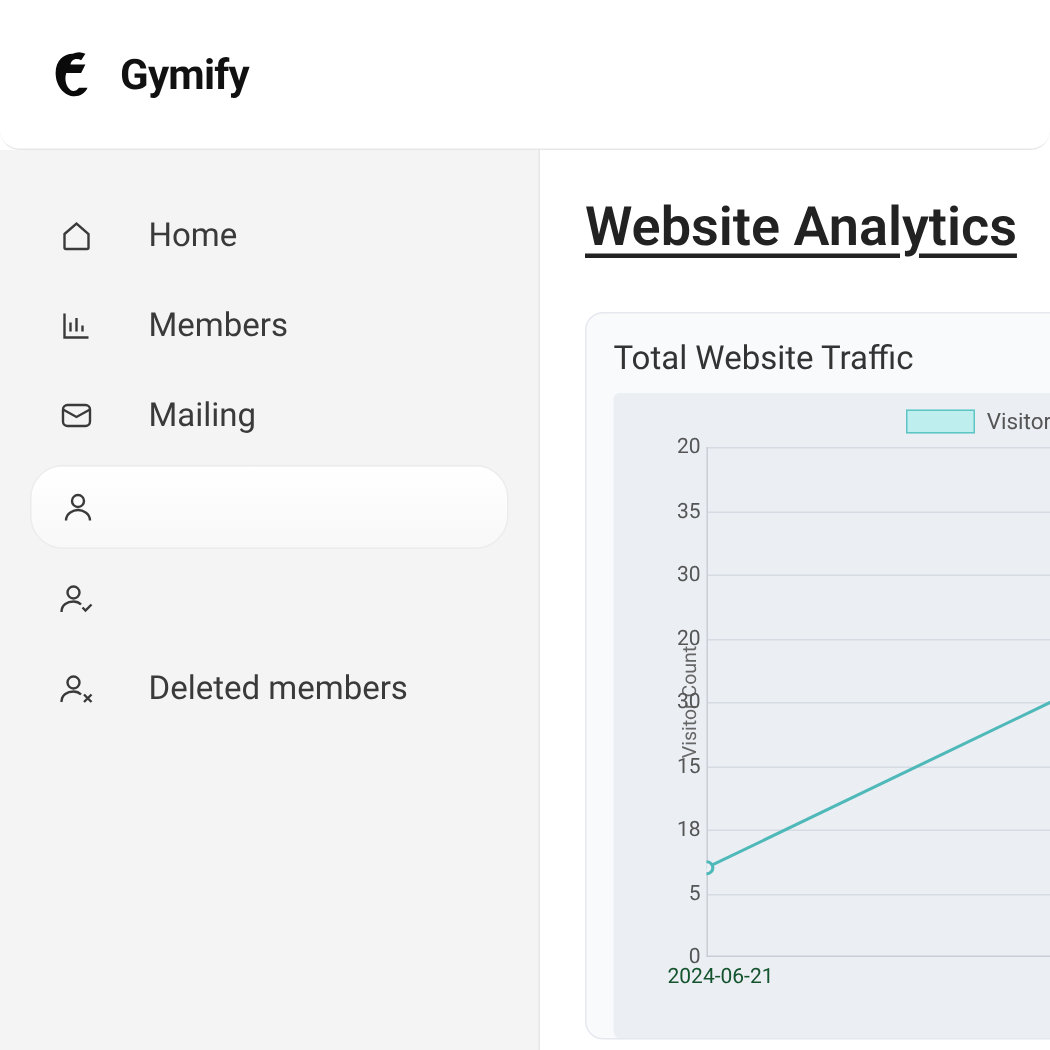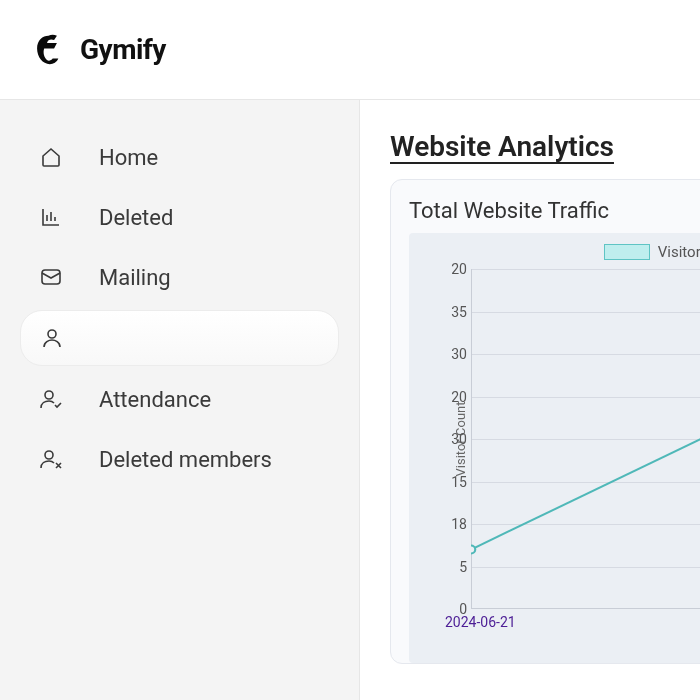--- a/index.html
+++ b/index.html
@@ -11,20 +11,21 @@
       overflow: hidden;
     }
     .topbar {
       height: 100px;
       display: flex;
       align-items: center;
       padding-left: 30px;
       gap: 16px;
       border-bottom: 1px solid #e6e6e6;
       background: #fff;
+      border-radius: 13px;
     }
     .logo-icon svg { width: 34px; height: 34px; display:block; }
     .brand-name {
       font-size: 28px;
       font-weight: 700;
       color: #111;
       letter-spacing: -0.5px;
     }
     .layout {
       display: flex;
@@ -63,26 +64,26 @@
       color: #3a3a3a;
       font-weight: 400;
     }
     .main {
       flex: 1;
       padding: 30px 0 0 30px;
       background: #fff;
       overflow: hidden;
     }
     .page-title {
-      font-size: 28px;
+      font-size: 36px;
       font-weight: 600;
       color: #222;
       text-decoration: underline;
       text-underline-offset: 6px;
-      margin-bottom: 16px;
+      margin-bottom: 36px;
     }
     .chart-card {
       background: #f9fafc;
       border: 1px solid #e5e8ee;
       border-radius: 12px;
       padding: 18px 0 0 18px;
       width: 400px;
     }
     .chart-title {
       font-size: 22px;
@@ -164,21 +165,21 @@
     .line-svg {
       position: absolute;
       left: 0;
       top: 0;
       width: 100%;
       height: 100%;
     }
     .x-tick-label {
       position: absolute;
       font-size: 14px;
-      color: #4c1d95;
+      color: #14532d;
     }
   </style>
 </head>
 <body>
 
 <div class="topbar">
   <span class="logo-icon">
     <svg viewBox="0 0 48 48" fill="none">
       <path d="M26 4 C18 4 10 10 10 22 C10 34 18 44 28 44 C33 44 38 41 40 36 L32 36 C30 39 26 40 24 38 C20 35 18 28 20 22 L34 22 L38 14 L24 14 C25 9 30 8 34 10 L38 4 C34 2 30 2 26 4 Z" fill="#0a0a0a"></path>
     </svg>
@@ -200,21 +201,21 @@
 
     <div class="nav-item">
       <span class="nav-icon">
         <svg viewBox="0 0 24 24" fill="none" stroke="currentColor" stroke-width="1.6">
           <path d="M4 4 V20 H20"></path>
             <path d="M8 16 V10"></path>
             <path d="M12 16 V7"></path>
             <path d="M16 16 V12"></path>
         </svg>
       </span>
-      <span class="nav-label">Deleted</span>
+      <span class="nav-label">Members</span>
     </div>
 
     <div class="nav-item">
       <span class="nav-icon">
         <svg viewBox="0 0 24 24" fill="none" stroke="currentColor" stroke-width="1.6">
           <rect x="3" y="5" width="18" height="14" rx="3"></rect>
             <path d="M3 8 L12 13 L21 8"></path>
         </svg>
       </span>
       <span class="nav-label">Mailing</span>
@@ -230,21 +231,20 @@
     </div>
 
     <div class="nav-item">
       <span class="nav-icon">
         <svg viewBox="0 0 24 24" fill="none" stroke="currentColor" stroke-width="1.6">
           <circle cx="10" cy="8" r="4"></circle>
             <path d="M2 21 C2 16 6 14 10 14 C12 14 14 15 15 16"></path>
             <path d="M16 18 L18 20 L22 16"></path>
         </svg>
       </span>
-      <span class="nav-label">Attendance</span>
     </div>
 
     <div class="nav-item">
       <span class="nav-icon">
         <svg viewBox="0 0 24 24" fill="none" stroke="currentColor" stroke-width="1.6">
           <circle cx="10" cy="8" r="4"></circle>
             <path d="M2 21 C2 16 6 14 10 14 C12 14 14 15 15 16"></path>
             <path d="M17 16 L22 21 M22 16 L17 21"></path>
         </svg>
       </span>

